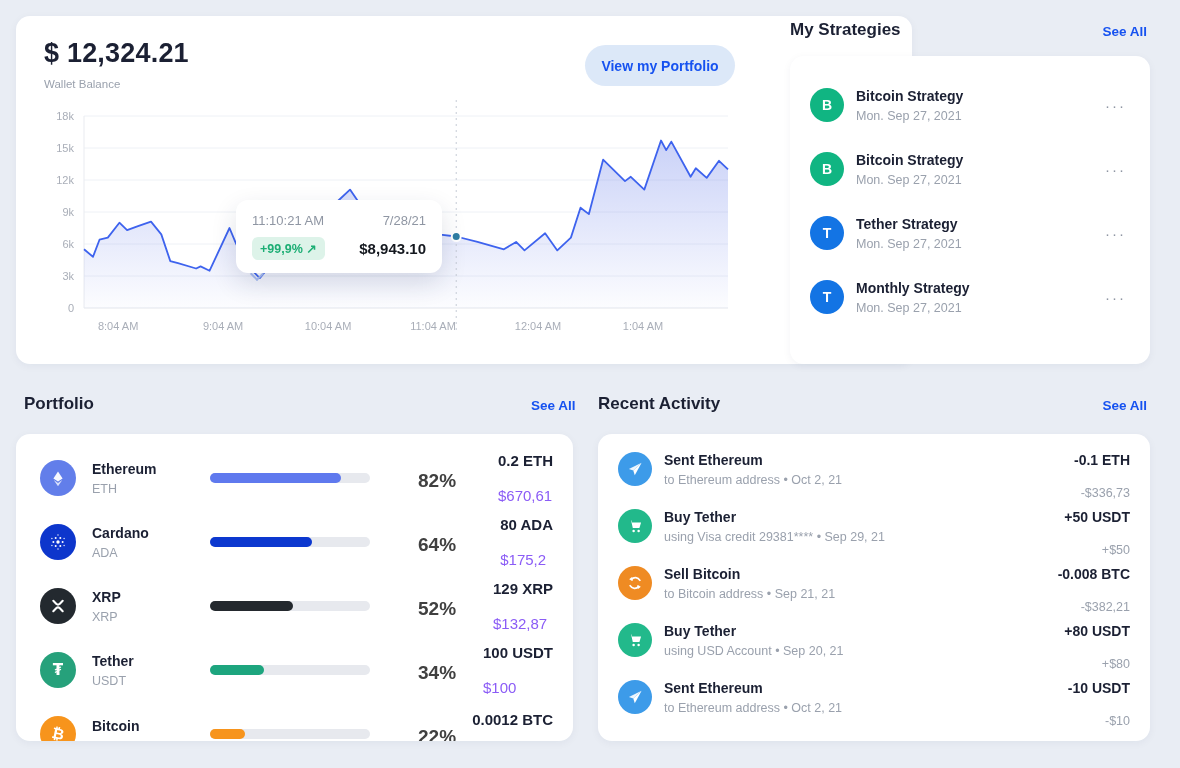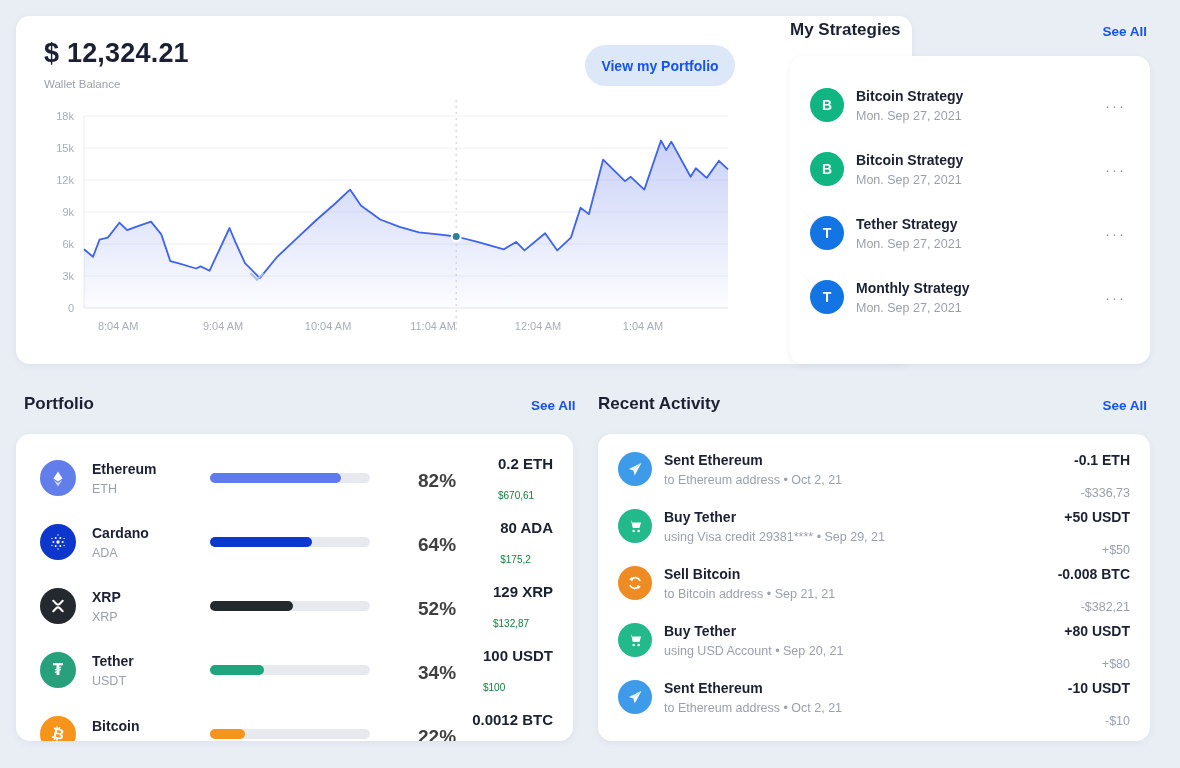--- a/index.html
+++ b/index.html
@@ -45,21 +45,21 @@
   .coin { width:36px; height:36px; border-radius:50%; display:flex; align-items:center; justify-content:center; flex:0 0 36px; }
   .coin-glyph { font-family:"DejaVu Sans", sans-serif; color:#fff; font-weight:bold; font-size:15px; }
   .p-text { margin-left:16px; width:90px; }
   .p-name { font-size:14px; font-weight:bold; color:#1b2033; }
   .p-ticker { font-size:12.5px; color:#9aa1ad; margin-top:5px; min-height:12px; }
   .p-bar { position:absolute; left:194px; width:160px; height:10px; border-radius:5px; background:#e7e9ee; top:50%; margin-top:-5px; }
   .p-fill { height:10px; border-radius:5px; }
   .p-pct { position:absolute; left:366px; top:50%; margin-top:-8px; font-size:19px; font-weight:bold; color:#404040;padding-left:36px; }
   .p-right { margin-left:auto; text-align:left; }
   .p-amt { font-size:15px; font-weight:bold; color:#1b2033; }
-  .p-usd { font-size:10px; color:#15803d; margin-top:18px; min-height:12px; }
+  .p-usd { font-size:15px; color:#8b5cf6; margin-top:18px; min-height:12px; }
 
   
   .activity-card { left:598px; top:434px; width:552px; height:307px; padding-top:18px; overflow:hidden; }
   .a-row { height:57px; display:flex; align-items:flex-start; padding:0 20px; cursor:pointer; }
   .a-icon { width:34px; height:34px; border-radius:50%; display:flex; align-items:center; justify-content:center; flex:0 0 34px; }
   .a-text { margin-left:12px; }
   .a-title { font-size:14px; font-weight:bold; color:#1b2033; }
   .a-sub { font-size:12.5px; color:#9aa1ad; margin-top:5px; }
   .a-right { margin-left:auto; text-align:right; }
   .a-amt { font-size:14px; font-weight:bold; color:#1b2033; }
@@ -104,20 +104,30 @@
           <text x="393.048" y="230" text-anchor="middle" font-size="11" fill="#a9aeb8">11:04 AM</text>
           <text x="498.02" y="230" text-anchor="middle" font-size="11" fill="#a9aeb8">12:04 AM</text>
           <text x="602.992" y="230" text-anchor="middle" font-size="11" fill="#a9aeb8">1:04 AM</text>
           <polygon points="44.0,149.3 53.0,156.8 59.5,139.7 67.8,137.6 79.4,122.7 87.1,130.1 98.7,125.9 111.0,121.6 121.3,134.4 130.3,161.1 138.0,163.2 156.1,168.5 160.6,166.4 169.6,170.7 189.5,128.0 195.3,141.9 205.0,163.2 219.8,178.1 237.2,156.8 256.5,138.7 275.8,120.5 295.2,103.5 310.0,89.6 320.9,105.6 340.2,119.5 359.6,126.9 378.9,132.3 398.2,134.4 416.2,136.5 437.5,141.9 463.9,149.3 476.1,141.9 484.5,150.4 505.1,133.3 517.3,150.4 530.9,137.6 540.5,107.7 548.9,114.1 563.1,59.7 585.0,81.1 590.8,76.8 604.3,89.6 621.0,40.5 626.2,50.1 631.3,41.6 650.6,76.8 655.8,68.3 666.7,77.9 679.0,60.8 688.0,69.3 688,208 44,208" fill="url(#areaGrad)"></polygon>
           <polyline points="44.0,149.3 53.0,156.8 59.5,139.7 67.8,137.6 79.4,122.7 87.1,130.1 98.7,125.9 111.0,121.6 121.3,134.4 130.3,161.1 138.0,163.2 156.1,168.5 160.6,166.4 169.6,170.7 189.5,128.0 195.3,141.9 205.0,163.2 219.8,178.1 237.2,156.8 256.5,138.7 275.8,120.5 295.2,103.5 310.0,89.6 320.9,105.6 340.2,119.5 359.6,126.9 378.9,132.3 398.2,134.4 416.2,136.5 437.5,141.9 463.9,149.3 476.1,141.9 484.5,150.4 505.1,133.3 517.3,150.4 530.9,137.6 540.5,107.7 548.9,114.1 563.1,59.7 585.0,81.1 590.8,76.8 604.3,89.6 621.0,40.5 626.2,50.1 631.3,41.6 650.6,76.8 655.8,68.3 666.7,77.9 679.0,60.8 688.0,69.3" fill="none" stroke="#3e63ee" stroke-width="1.8" stroke-linejoin="round"></polyline>
           <line x1="416.23199999999997" y1="0" x2="416.23199999999997" y2="234" stroke="#c7ccd6" stroke-dasharray="2 4"></line>
           <circle cx="416.23199999999997" cy="136.53333333333333" r="4.5" fill="#2e7ea3" stroke="#fff" stroke-width="2"></circle>
         </svg>
     </div>
 
+    <div class="tooltip">
+      <div class="tt-row">
+        <span class="tt-time">11:10:21 AM</span>
+        <span class="tt-date">7/28/21</span>
+      </div>
+      <div class="tt-row tt-row2">
+        <span class="tt-pill"><span>+99,9%</span> <span>↗</span></span>
+        <span class="tt-value">$8,943.10</span>
+      </div>
+    </div>
     <div class="tt-chevron"></div>
   </div>
 
   <div class="sec-title" style="left:790px; top:20px;text-align:center;">My Strategies</div>
   <a class="see-all" style="right:33px; top:24px;">See All</a>
 
   <div class="card strategies-card">
     <div class="s-row">
       <div class="s-avatar" style="background: rgb(16, 181, 130);">B</div>
       <div class="s-text">

